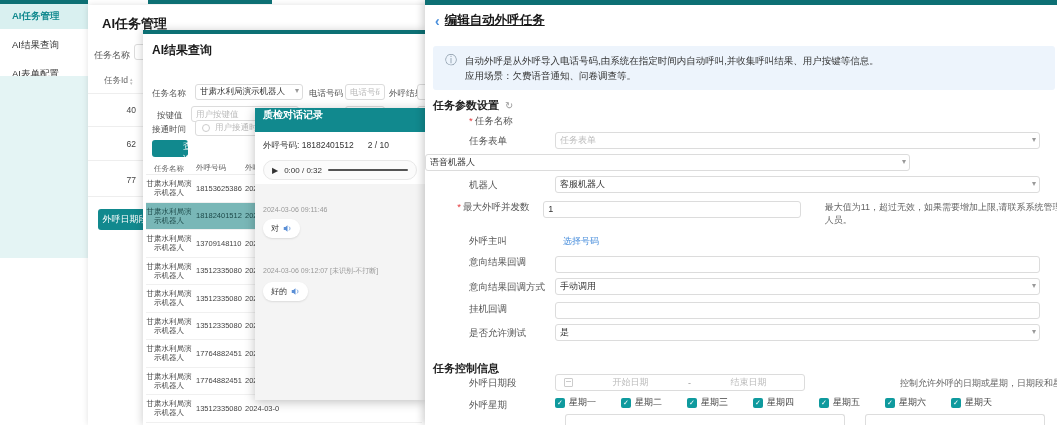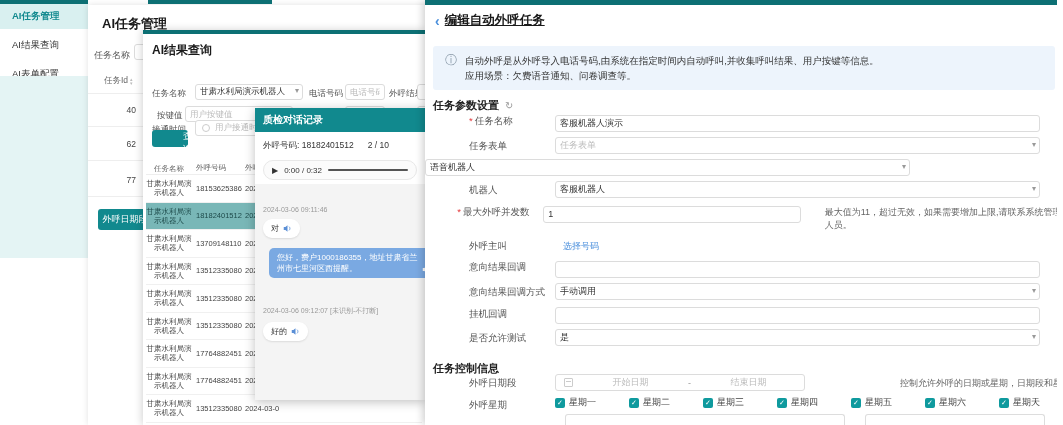--- a/index.html
+++ b/index.html
@@ -37,35 +37,35 @@
   #panel2 .topbar{width:282px;}
   #panel2 h2{position:absolute;left:9px;top:12px;font-size:12px;color:#1a1a1a;}
   .f-label{position:absolute;font-size:8.5px;color:#555;}
   .ipt{border:1px solid #dcdcdc;border-radius:3px;font-size:8.5px;color:#333;padding:0 4px;height:16px;background:#fff;}
   .ipt::placeholder{color:#bbb;}
   .selbox{position:relative;border:1px solid #dcdcdc;border-radius:3px;height:16px;background:#fff;font-size:8.5px;color:#333;display:flex;align-items:center;padding:0 12px 0 4px;cursor:pointer;}
   .caret{position:absolute;right:3px;top:1px;font-size:8px;color:#999;}
   .ph{color:#bbb;}
   .rangebox{position:absolute;display:flex;align-items:center;gap:5px;border:1px solid #dcdcdc;border-radius:3px;height:16px;background:#fff;font-size:8.5px;padding:0 6px;}
   .circle-ico{display:inline-block;width:8px;height:8px;border:1px solid #ccc;border-radius:50%;}
-  #p2-query{position:absolute;left:9px;top:100px;width:36px;height:17px;padding-left:31px;}
+  #p2-query{position:absolute;left:9px;top:110px;width:36px;height:17px;padding-left:31px;}
   #p2-table{position:absolute;left:3px;top:132px;width:276px;}
   .t-head,.t-row{display:flex;align-items:center;gap:4px;font-size:7.5px;color:#444;}
   .t-head{color:#666;height:13px;border-bottom:1px solid #eee;}
   .t-row{height:27.5px;border-bottom:1px solid #f0f0f0;cursor:pointer;}
   .t-row.sel{background:var(--sel-row);color:#1d4a4a;}
   .c-name{width:46px;text-align:center;line-height:9px;font-size:7.5px;}
   .c-phone{width:45px;}
   .c-time{width:62px;}
   .c-time2{width:60px;}
   .c-status{width:22px;}
 
   
   #panel3{left:255px;top:108px;width:170px;height:292px;z-index:4;box-shadow:0 2px 10px rgba(0,0,0,.25);overflow:hidden;}
-  #p3-head{height:24px;background:var(--teal);display:flex;align-items:center;padding:0 8px;}
+  #p3-head{height:24px;background:var(--teal);display:flex;align-items:flex-start;padding:0 8px;}
   #p3-head span{color:#fff;font-size:10px;font-weight:bold;}
   #p3-meta{padding:8px 8px 0 8px;font-size:8.5px;color:#333;display:flex;gap:14px;}
   #p3-player{margin:8px;height:20px;border:1px solid #e8e8e8;background:#fbfbfb;border-radius:10px;display:flex;align-items:center;gap:6px;padding:0 8px;}
   #p3-player .play{font-size:8px;color:#333;cursor:pointer;}
   #p3-player .ptime{font-size:8px;color:#333;white-space:nowrap;}
   #p3-player .pline{flex:1;height:2px;background:#555;border-radius:1px;}
   #p3-chat{position:absolute;left:0;top:76px;width:170px;height:216px;background:#f4f4f4;padding:0 8px;overflow:hidden;}
   .msg-ts{font-size:7px;color:#999;}
   .bub{display:inline-flex;align-items:center;gap:4px;border-radius:9px;padding:4px 8px;font-size:8px;}
   .bub.agent{background:#fff;color:#333;box-shadow:0 1px 2px rgba(0,0,0,.1);}
@@ -98,21 +98,21 @@
   .ta{width:100%;height:32px;border:1px solid #dcdcdc;border-radius:3px;font-size:9px;color:#333;padding:2px 5px;resize:none;}
   .helper{font-size:9px;color:#666;padding:3px 0 0 8px;margin-left:16px;}
   .flink{font-size:9px;color:var(--blue);padding:3px 0 0 8px;cursor:pointer;text-decoration:none;}
   #p4-sec2{position:absolute;left:8px;top:358px;}
   #p4-ctrl{position:absolute;left:0;top:374px;width:638px;}
   .calico{display:inline-block;width:9px;height:9px;border:1px solid #ccc;border-radius:1px;position:relative;}
   .calico::before{content:"";position:absolute;left:1px;right:1px;top:2px;height:1px;background:#ccc;}
   #daterange{width:250px;display:flex;align-items:center;gap:10px;border:1px solid #dcdcdc;border-radius:3px;height:17px;font-size:9px;padding:0 8px;background:#fff;}
   #daterange .ph{flex:1;text-align:center;}
   .d-helper{position:absolute;left:345px;top:3px;font-size:9px;color:#666;white-space:nowrap;}
-  #weekrow{display:flex;gap:18px;align-items:center;}
+  #weekrow{display:flex;gap:10px;align-items:center;}
   .wk{display:flex;align-items:center;gap:4px;width:56px;cursor:pointer;}
   .cb{width:10px;height:10px;background:#0f9a9e;border-radius:2px;color:#fff;font-size:7px;line-height:10px;text-align:center;flex:none;}
   .wk span.lbl{font-size:9px;color:#444;}
   .clipped-input{position:absolute;height:12px;border:1px solid #ddd;border-radius:3px 3px 0 0;border-bottom:none;background:#fff;}
 </style>
 </head>
 <body>
 
 <div id="stage">
 
@@ -152,21 +152,21 @@
     <div class="selbox" style="position:absolute;left:52px;top:54px;width:108px">
       <span>甘肃水利局演示机器人</span>
         <span class="caret">▾</span>
     </div>
     <span class="f-label" style="left:166px;top:58px">电话号码</span>
     <input class="ipt" style="position: absolute; left: 202px; top: 54px; width: 40px;" placeholder="电话号码">
     <span class="f-label" style="left:246px;top:58px">外呼结果</span>
     <input class="ipt" style="position: absolute; left: 274px; top: 54px; width: 20px;">
 
     <span class="f-label" style="left:14px;top:80px">按键值</span>
-    <input class="ipt" style="position: absolute; left: 42px; top: 76px; width: 108px;" placeholder="用户按键值">
+    <input class="ipt" style="position: absolute; left: 48px; top: 76px; width: 108px;" placeholder="用户按键值">
     <span class="f-label" style="left:166px;top:80px">全屏按键</span>
     <input class="ipt" style="position: absolute; left: 202px; top: 76px; width: 40px;" placeholder="全屏按键">
     <span class="f-label" style="left:246px;top:80px">数据状态</span>
     <input class="ipt" style="position: absolute; left: 274px; top: 76px; width: 20px;">
 
     <span class="f-label" style="left:9px;top:92px;top:94px">接通时间</span>
     <div class="rangebox" style="left:52px;top:90px;width:190px">
       <span class="circle-ico"></span>
       <span class="ph">用户接通时间</span>
       <span style="color:#555">至</span>
@@ -260,29 +260,20 @@
     </div>
     <div id="p3-player">
       <span class="play">▶</span>
       <span class="ptime">0:00 / 0:32</span>
       <span class="pline"></span>
     </div>
     <div id="p3-chat">
         <div class="msg-ts" style="margin-top: 22px;">2024-03-06 09:11:46</div>
         <div style="margin-top: 4px;"><div class="bub agent">
             <span>对</span>
-            <span class="spk">
-              <svg viewBox="0 0 12 12" width="9" height="9">
-                <path d="M1 4h2.2L6 1.6v8.8L3.2 8H1z" fill="currentColor"></path>
-                <path d="M8 3.5a3.2 3.2 0 0 1 0 5" stroke="currentColor" fill="none" stroke-width="1.1"></path>
-              </svg>
-            </span>
-          </div></div>
-        <div style="margin-top: 8px;"><div class="bub bot">
-            <span>您好，费户1000186355，地址甘肃省兰州市七里河区西提醒。</span>
             <span class="spk">
               <svg viewBox="0 0 12 12" width="9" height="9">
                 <path d="M1 4h2.2L6 1.6v8.8L3.2 8H1z" fill="currentColor"></path>
                 <path d="M8 3.5a3.2 3.2 0 0 1 0 5" stroke="currentColor" fill="none" stroke-width="1.1"></path>
               </svg>
             </span>
           </div></div>
         <div class="msg-ts" style="margin-top: 28px;">2024-03-06 09:12:07 [未识别-不打断]</div>
         <div style="margin-top: 4px;"><div class="bub agent">
             <span>好的</span>
@@ -309,21 +300,20 @@
         <div>应用场景：欠费语音通知、问卷调查等。</div>
       </div>
     </div>
     <div id="p4-sec1">
       <span class="sec-title">任务参数设置</span>
       <span class="refresh-ico">↻</span>
     </div>
     <div id="p4-form">
         <div class="frow">
           <div class="flabel"><span class="inner"><span class="star">*</span>任务名称</span></div>
-          <div class="fctrl"><input class="ipt" value="客服机器人演示" style=""></div>
         </div>
         <div class="frow">
           <div class="flabel"><span class="inner">任务表单</span></div>
           <div class="fctrl">
             <div class="selbox">
               <span class="ph">任务表单</span>
               <span class="caret">▾</span>
             </div>
           </div>
         </div>

